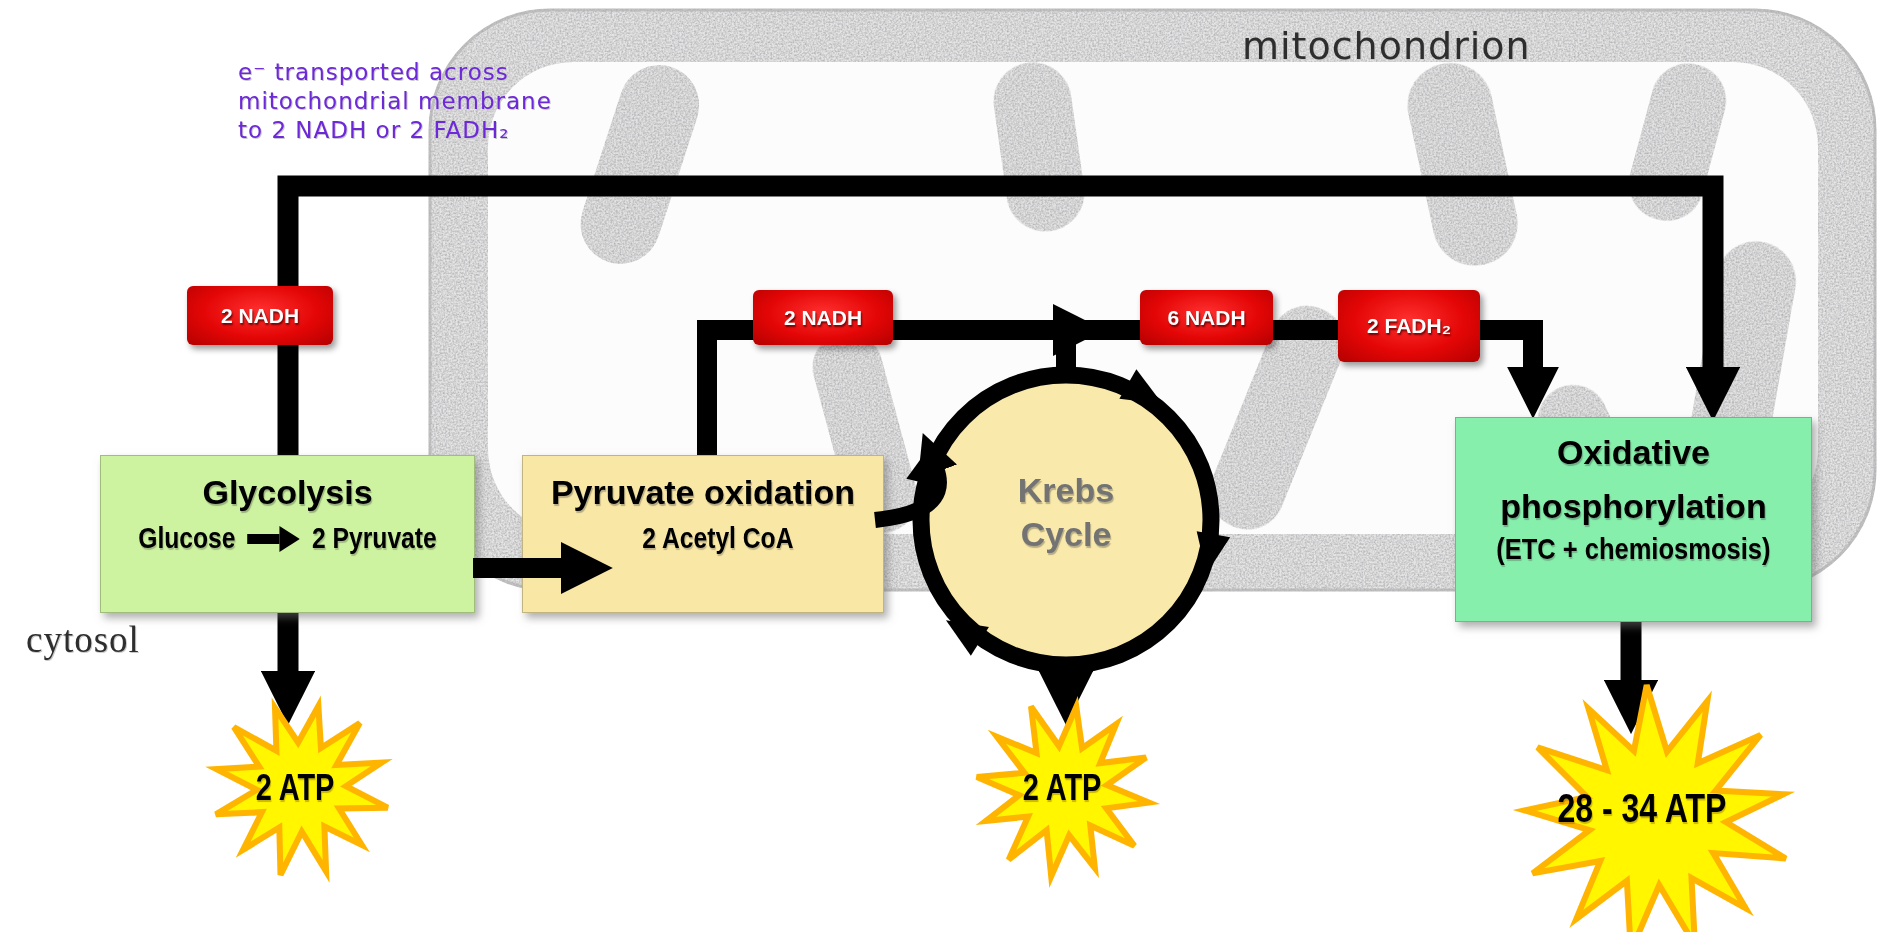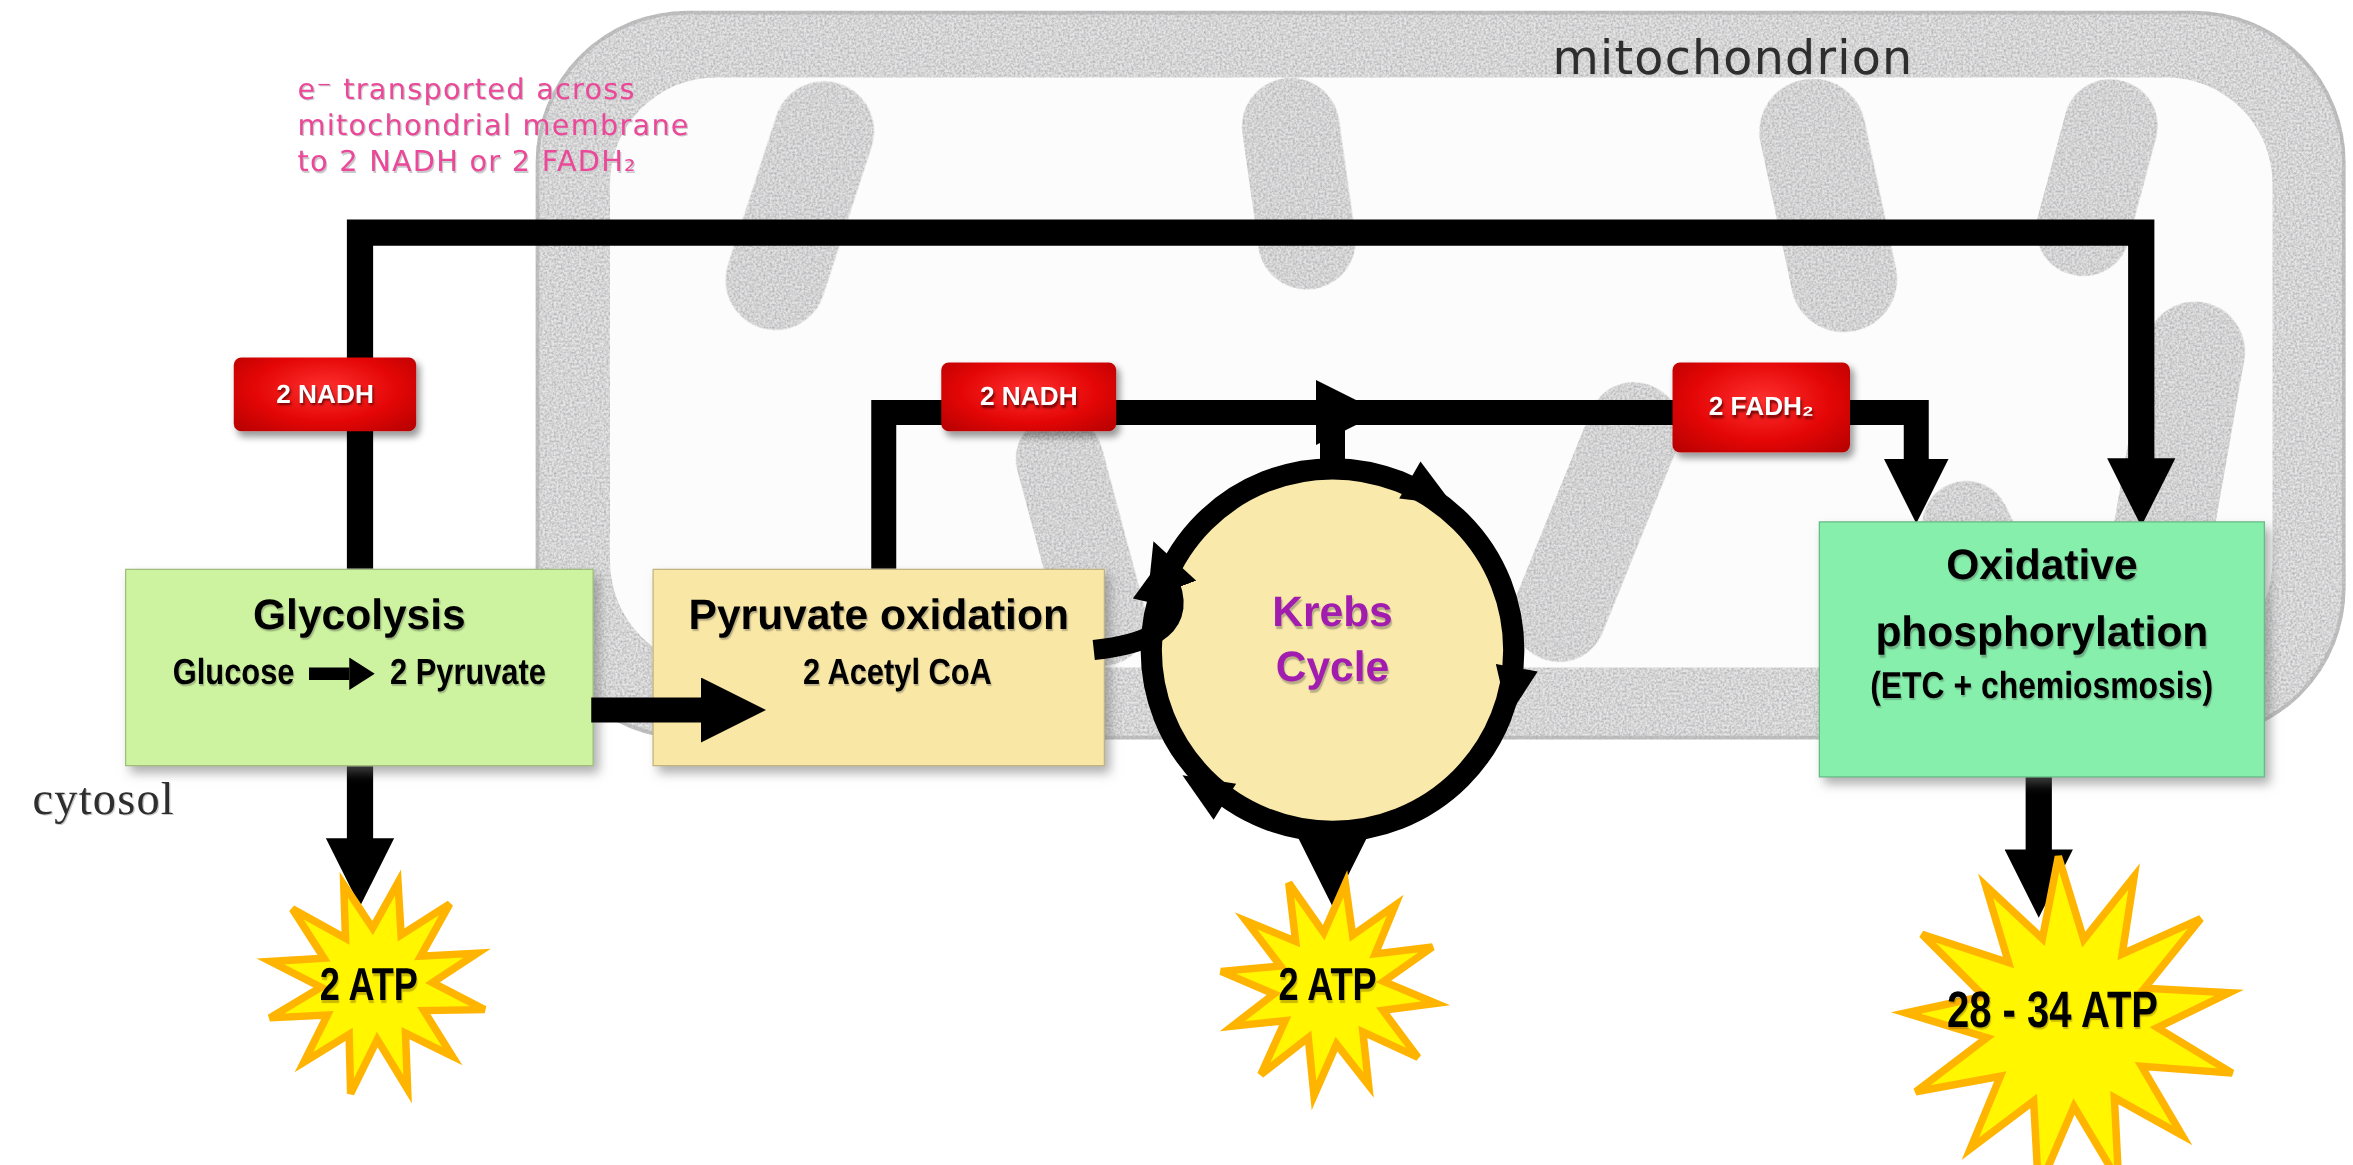--- a/index.html
+++ b/index.html
@@ -8,21 +8,21 @@
   svg.layer{position:absolute;left:0;top:0;pointer-events:none;}
   #base-layer{z-index:0;}
   #over-layer{z-index:2;}
   .html-layer{position:absolute;left:0;top:0;width:100%;height:100%;z-index:1;}
 
   
   .hand{position:absolute;color:#2e2e2e;text-shadow:1px 1px 0 #c9c9c9;
         font-family:"DejaVu Sans",sans-serif;letter-spacing:1px;}
   .mito-label{left:1242px;top:24px;font-size:38px;}
   .cytosol-label{left:26px;top:618px;font-size:37px;font-family:Liberation Serif, serif;}
-  .enote{left:238px;top:58px;font-size:23px;line-height:29px;color:#ec4899;}
+  .enote{left:238px;top:58px;font-size:23px;line-height:29px;color:#6d28d9;}
 
   
   .carrier{position:absolute;display:flex;align-items:center;justify-content:center;
            background:radial-gradient(ellipse at 50% 42%, #ff3030 0%, #e40606 55%, #b30000 100%);
            border-radius:6px;color:#ffffff;font-weight:bold;font-size:21px;
            box-shadow:3px 4px 6px rgba(0,0,0,.40);text-shadow:1px 2px 2px rgba(90,0,0,.85);
            white-space:nowrap;}
   .carrier-gly{left:187px;top:286px;width:146px;height:59px;}
   .carrier-po{left:753px;top:290px;width:140px;height:55px;}
   .carrier-nadh6{left:1140px;top:290px;width:133px;height:55px;}
@@ -41,21 +41,21 @@
   .box-ox .box-title{margin-top:14px;}
   .box-sub{margin-top:10px;font-size:29px;font-weight:bold;white-space:nowrap;
            text-shadow:1px 2px 1px rgba(60,60,60,.3);}
   .squeeze{display:inline-block;transform:scaleX(.85);transform-origin:center;}
   .box-po .box-sub{padding-left:30px;}
   .box-ox .box-sub{margin-top:6px;font-size:30px;}
   .flowrow{display:flex;align-items:center;justify-content:center;gap:14px;}
 
   
   .krebs-label{position:absolute;left:966px;top:468px;width:200px;text-align:center;
-               font-size:34px;font-weight:bold;line-height:44px;color:#a21caf;
+               font-size:34px;font-weight:bold;line-height:44px;color:#737373;
                text-shadow:1px 2px 1px rgba(60,60,60,.35);}
 
   
   .atp-label{position:absolute;font-weight:bold;color:#000;white-space:nowrap;
              transform:translate(-50%,-50%) scaleX(.78);font-size:37px;
              text-shadow:1px 2px 1px rgba(120,90,0,.4);}
   .atp-gly{left:295px;top:788px;}
   .atp-krebs{left:1062px;top:788px;}
   .atp-ox{left:1642px;top:808px;font-size:41px;}
 </style>
@@ -125,20 +125,21 @@
     <div class="hand mito-label">mitochondrion</div>
     <div class="hand cytosol-label">cytosol</div>
     <div class="hand enote">
       <div>e⁻ transported across</div>
       <div>mitochondrial membrane</div>
       <div>to 2 NADH or 2 FADH₂</div>
     </div>
 
     <div class="carrier carrier-gly">2 NADH</div>
     <div class="carrier carrier-po">2 NADH</div>
+    <div class="carrier carrier-nadh6">6 NADH</div>
     <div class="carrier carrier-fadh2">2 FADH₂</div>
 
     <div class="stagebox box-gly">
       <div class="box-title">Glycolysis</div>
       <div class="box-sub flowrow squeeze">
         <span>Glucose</span>
         <svg width="62" height="26" viewBox="0 0 62 26">
           <rect x="0" y="8" width="38" height="10" fill="#000"></rect>
           <polygon points="38,0 62,13 38,26" fill="#000"></polygon>
         </svg>

